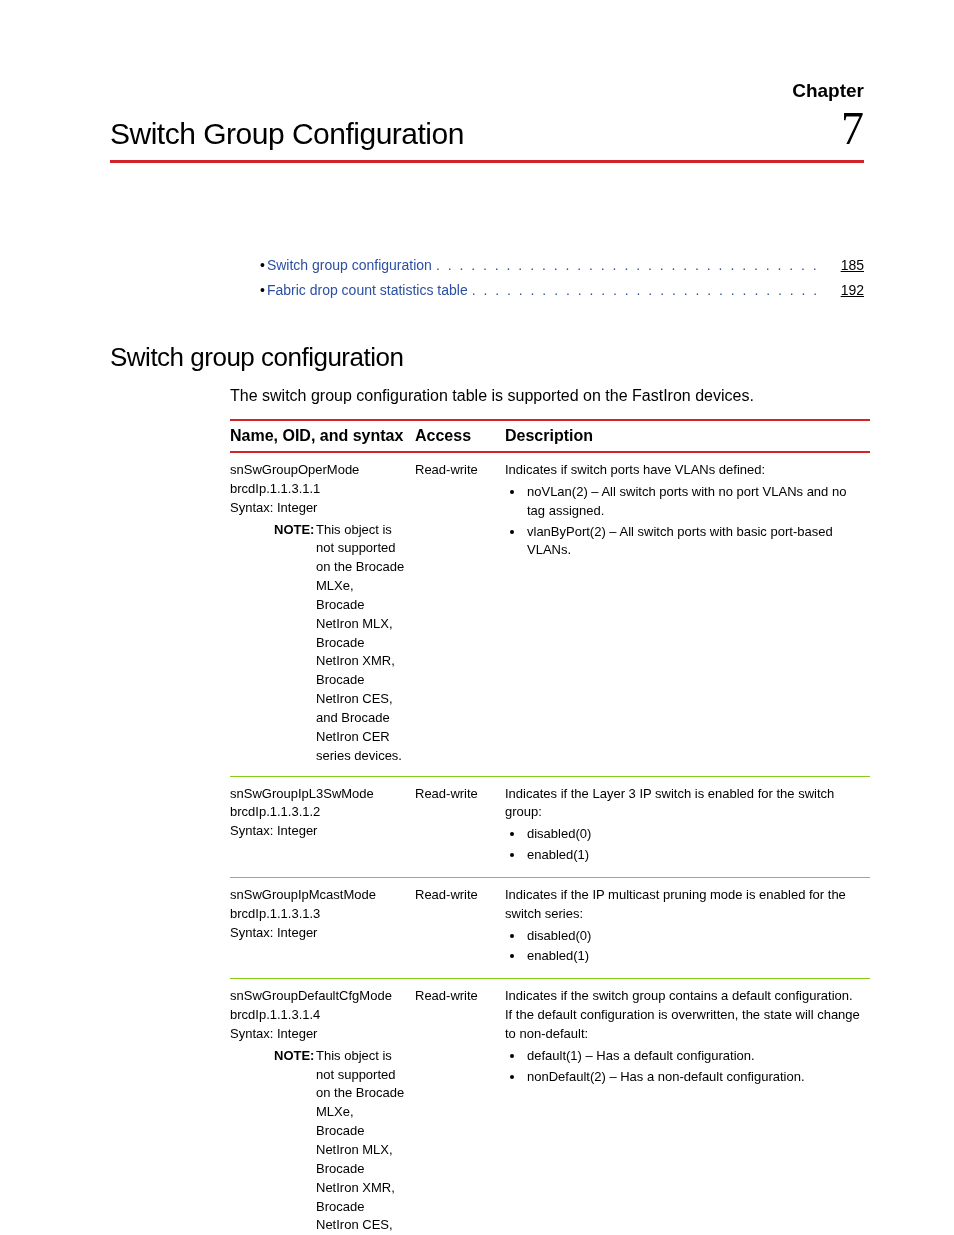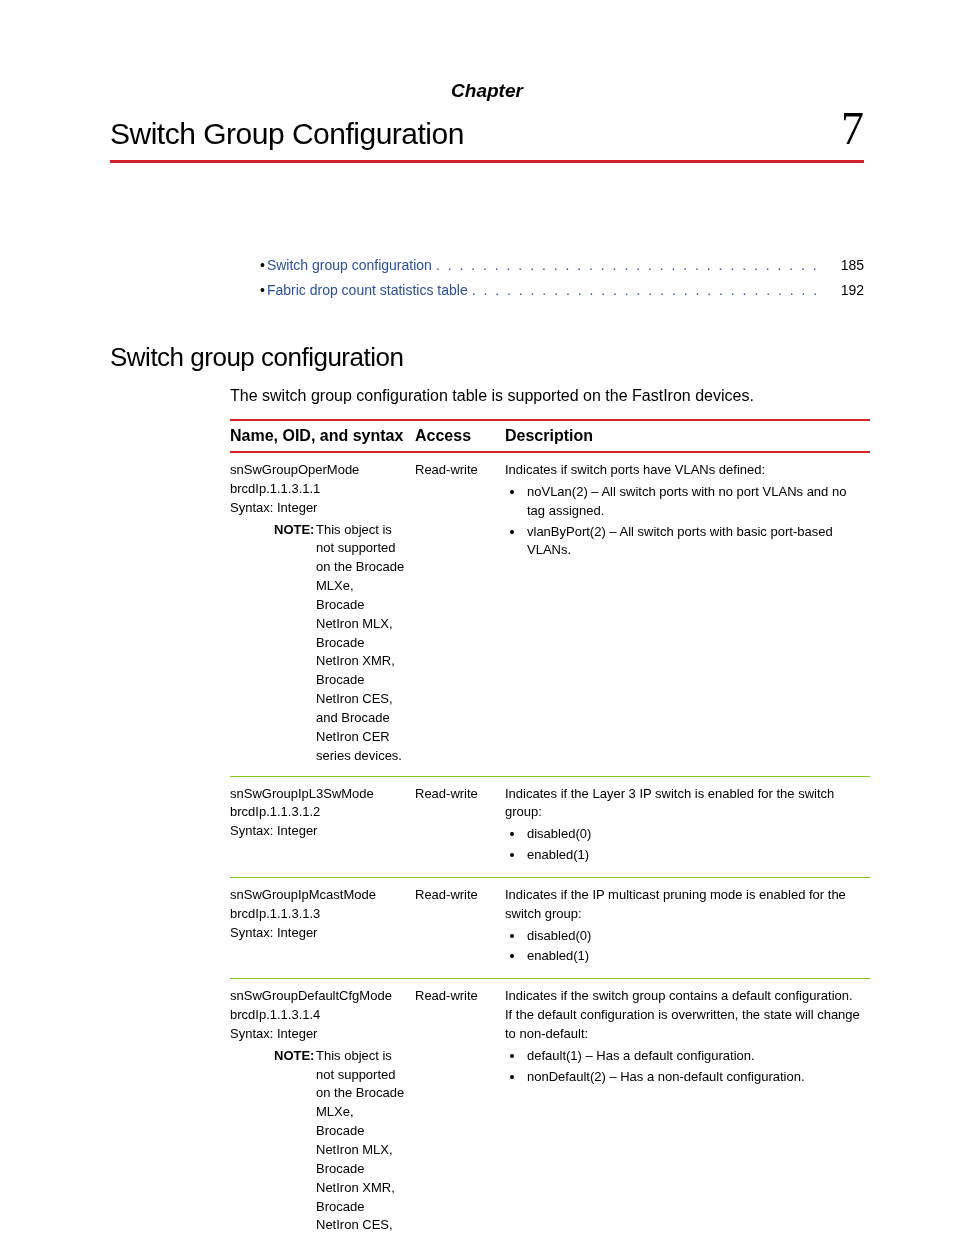--- a/index.html
+++ b/index.html
@@ -8,25 +8,24 @@
     background: #fff;
     font-family: Arial, Helvetica, sans-serif;
     color: #000;
     width: 954px;
   }
   .page {
     padding: 80px 90px 60px 110px;
     box-sizing: border-box;
   }
   .chapter-label {
-    text-align: center;
+    text-align: right;
     font-size: 19px;
     font-weight: bold;
     margin-bottom: 4px;
-    font-style: italic;
   }
   .title-row {
     display: flex;
     justify-content: space-between;
     align-items: baseline;
     border-bottom: 3px solid #d2232a;
     padding-bottom: 8px;
     margin-bottom: 90px;
   }
   .chapter-title {
@@ -59,21 +58,21 @@
   }
   .toc-bullet { color:#000; margin-right:2px; }
   .toc-link { color: #2b4fa2; }
   .toc-dots {
     flex: 0 1 auto;
     overflow: hidden;
     letter-spacing: 2px;
     color: #2b4fa2;
     margin: 0 4px;
   }
-  .toc-page { color: #000; margin-left:16px;}
+  .toc-page { color: #000; margin-left:16px;text-decoration:underline;}
   .intro {
     margin: 12px 0 14px 120px;
     font-size: 16px;
   }
   table.mib {
     border-collapse: collapse;
     width: 640px;
     margin-left: 120px;
     font-size: 13px;
   }
@@ -181,21 +180,21 @@
           </td>
         </tr>
         <tr>
           <td class="col-name">
             <div>snSwGroupIpMcastMode</div>
             <div>brcdIp.1.1.3.1.3</div>
             <div>Syntax: Integer</div>
           </td>
           <td class="col-access">Read-write</td>
           <td class="col-desc">
-            <div>Indicates if the IP multicast pruning mode is enabled for the switch group:</div>
+            <div>Indicates if the IP multicast pruning mode is enabled for the switch series:</div>
             <ul class="desc-list">
               <li>disabled(0)</li>
               <li>enabled(1)</li>
             </ul>
           </td>
         </tr>
         <tr>
           <td class="col-name">
             <div>snSwGroupDefaultCfgMode</div>
             <div>brcdIp.1.1.3.1.4</div>

